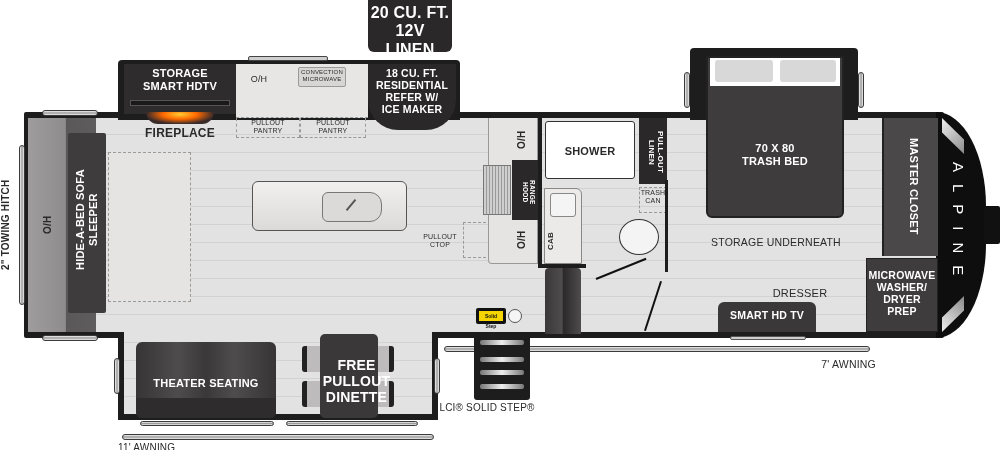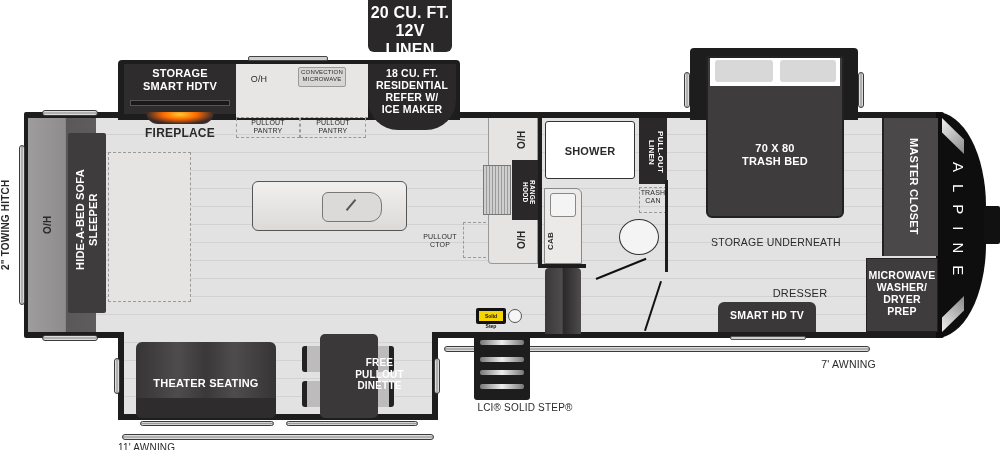--- a/index.html
+++ b/index.html
@@ -169,34 +169,34 @@
 <div class="abs floor" style="left:124px;top:332px;width:308px;height:82px;"></div>
 <div class="abs" style="left:136px;top:342px;width:140px;height:76px;background:linear-gradient(90deg,#363435,#4e4c4d 30%,#3a3839 50%,#4e4c4d 70%,#363435);border-radius:6px;"></div>
 <div class="abs" style="left:136px;top:398px;width:140px;height:20px;background:#2e2c2d;border-radius:0 0 6px 6px;"></div>
 <div class="lbl white" style="left:136px;top:377px;width:140px;font-size:11px;">THEATER SEATING</div>
 
 <div class="abs" style="left:302px;top:346px;width:20px;height:26px;background:#bdbbbb;border-left:5px solid #222;border-radius:3px;"></div>
 <div class="abs" style="left:302px;top:381px;width:20px;height:26px;background:#bdbbbb;border-left:5px solid #222;border-radius:3px;"></div>
 <div class="abs" style="left:374px;top:346px;width:20px;height:26px;background:#bdbbbb;border-right:5px solid #222;border-radius:3px;"></div>
 <div class="abs" style="left:374px;top:381px;width:20px;height:26px;background:#bdbbbb;border-right:5px solid #222;border-radius:3px;"></div>
 <div class="abs" style="left:320px;top:334px;width:58px;height:84px;background:#3a3839;border-radius:5px;"></div>
-<div class="lbl white" style="left:340px;top:357px;width:79px;font-size:10px;">
+<div class="lbl white" style="left:317px;top:357px;width:79px;font-size:14px;">
   <div>FREE</div>
   <div>PULLOUT</div>
   <div>DINETTE</div>
 </div>
 <div class="abs vrail" style="left:114px;top:358px;width:6px;height:36px;"></div>
 <div class="abs vrail" style="left:434px;top:358px;width:6px;height:36px;"></div>
 <div class="abs rail" style="left:140px;top:421px;width:134px;height:5px;"></div>
 <div class="abs rail" style="left:286px;top:421px;width:132px;height:5px;"></div>
 
 <div class="abs rail" style="left:122px;top:434px;width:312px;height:6px;"></div>
 <div class="lbl dark" style="left:118px;top:442px;width:80px;text-align:left;font-size:10px;font-weight:normal;">11' AWNING</div>
 
 <div class="abs rail" style="left:444px;top:346px;width:426px;height:6px;"></div>
 <div class="lbl dark" style="left:796px;top:358px;width:80px;text-align:right;font-size:10.5px;font-weight:normal;">7' AWNING</div>
 
 <div class="abs" style="left:474px;top:336px;width:56px;height:64px;background:#1d1d1d;border-radius:0 0 3px 3px;"></div>
 <div class="abs" style="left:480px;top:340px;width:44px;height:5px;background:linear-gradient(90deg,#777,#eee,#777);border-radius:2px;"></div>
 <div class="abs" style="left:480px;top:357px;width:44px;height:5px;background:linear-gradient(90deg,#777,#eee,#777);border-radius:2px;"></div>
 <div class="abs" style="left:480px;top:370px;width:44px;height:5px;background:linear-gradient(90deg,#777,#eee,#777);border-radius:2px;"></div>
 <div class="abs" style="left:480px;top:384px;width:44px;height:5px;background:linear-gradient(90deg,#777,#eee,#777);border-radius:2px;"></div>
-<div class="lbl dark" style="left:470px;top:402px;width:110px;font-size:10px;font-weight:normal;">LCI® SOLID STEP®</div>
+<div class="lbl dark" style="left:432px;top:402px;width:110px;font-size:10px;font-weight:normal;">LCI® SOLID STEP®</div>
 
 </body></html>

